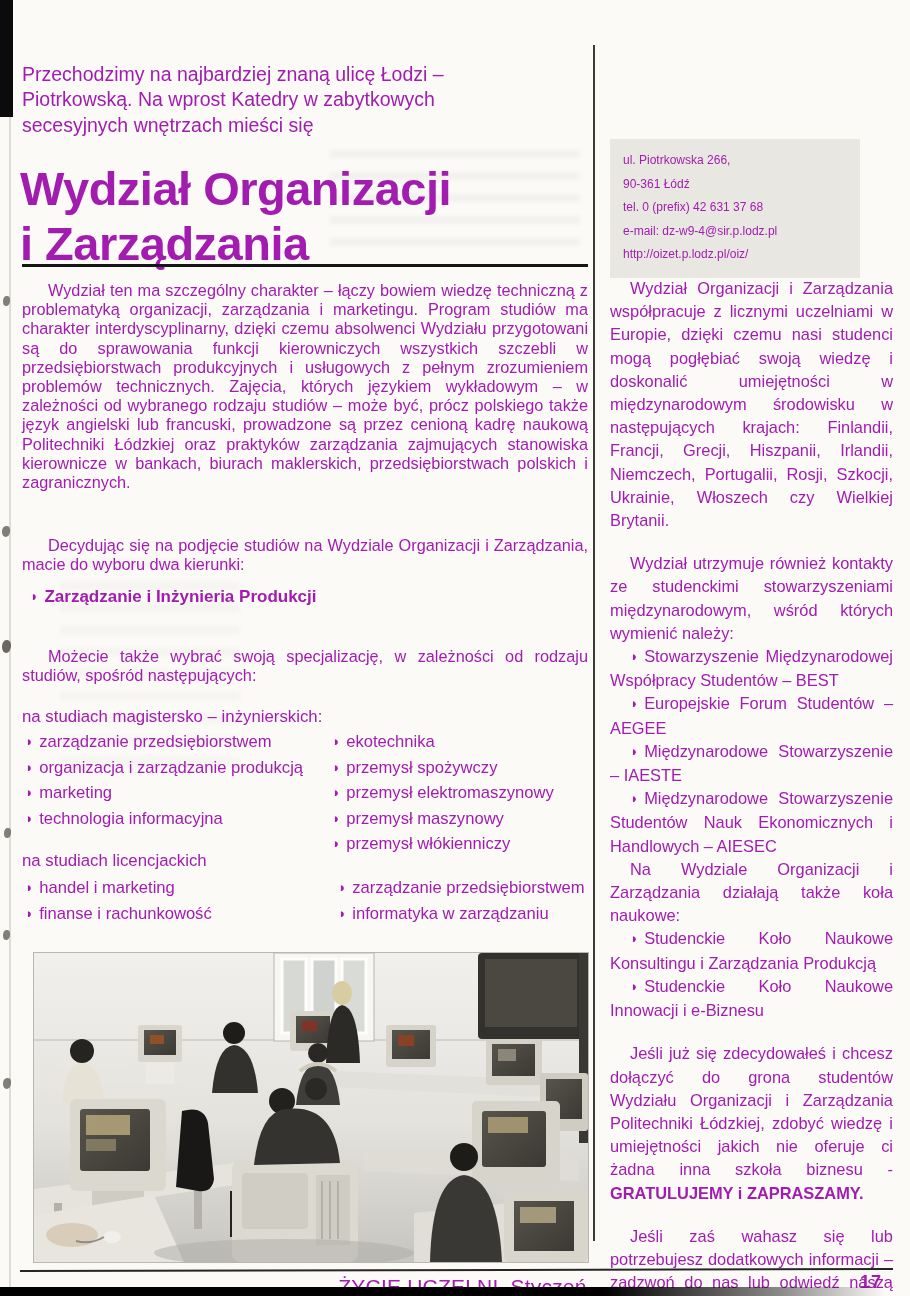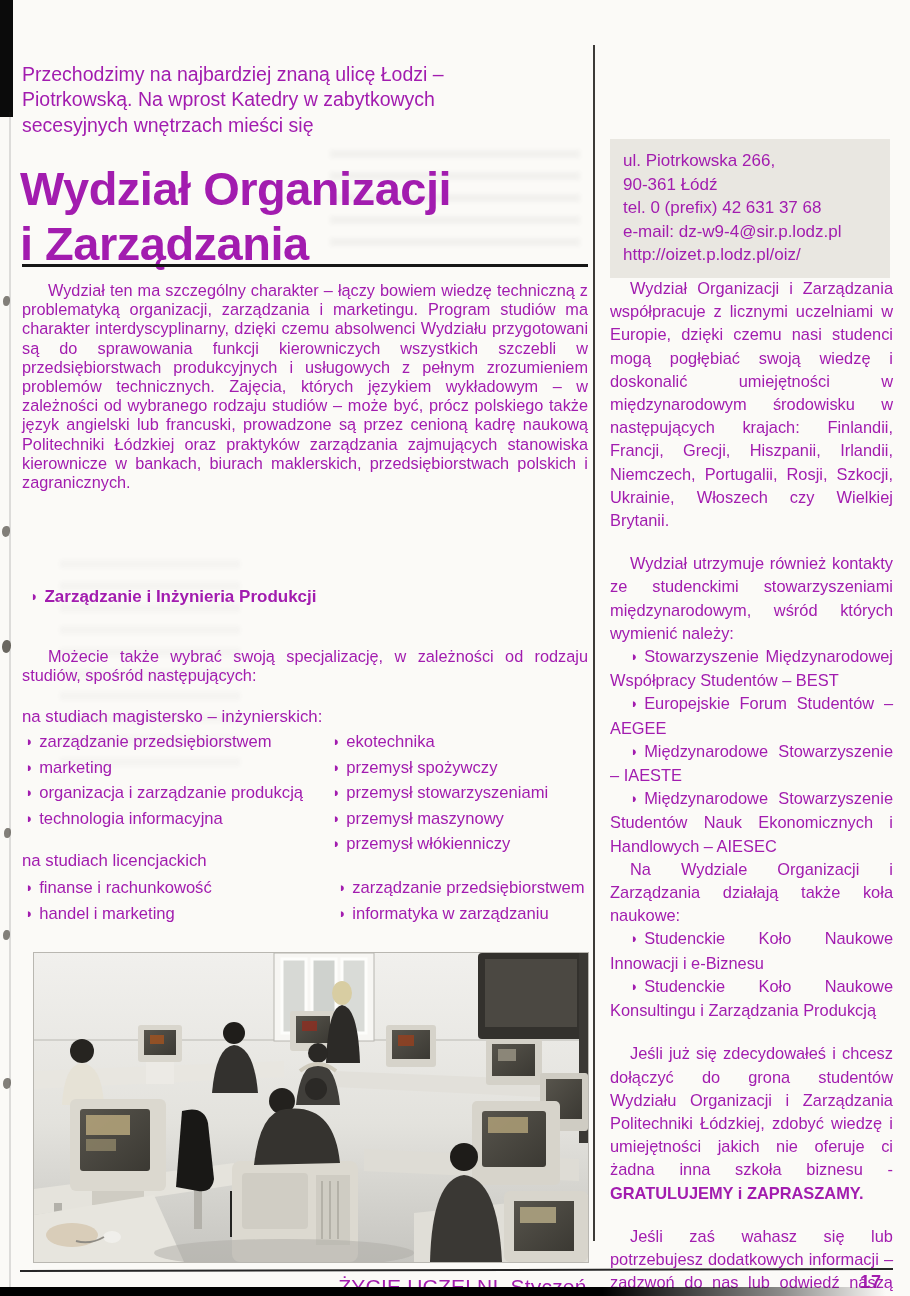--- a/index.html
+++ b/index.html
@@ -33,21 +33,21 @@
   .mgr-left{left:25px;top:730px;width:300px;}
   .mgr-right{left:332px;top:730px;width:256px;}
   .lic-left{left:25px;top:876px;width:290px;}
   .lic-right{left:338px;top:876px;width:250px;}
   .blt{font-size:.82em;margin-right:6px;position:relative;top:-1px;}
   
   .photo-wrap{position:absolute;left:34px;top:953px;width:554px;height:309px;outline:1px solid #b9b7b1;background:#ddd;}
   .photo-wrap svg{display:block;width:100%;height:100%;}
   
   .col-divider{position:absolute;left:593px;top:45px;width:2px;height:1196px;background:#3c3a38;}
-  .contact-box{position:absolute;left:610px;top:139px;width:280px;box-sizing:border-box;background:#e9e7e1;padding:10px 20px 11px 13px;font-size:17px;line-height:23.5px;}
+  .contact-box{position:absolute;left:610px;top:139px;width:250px;box-sizing:border-box;background:#e9e7e1;padding:10px 20px 11px 13px;font-size:12px;line-height:23.5px;}
   .sidebar{position:absolute;left:610px;top:277px;width:283px;font-size:16.4px;line-height:23.2px;}
   .sidebar p{margin:0;text-align:justify;text-indent:20px;}
   .sidebar .gap{margin-top:20px;}
   .sb-bold{font-weight:700;}
   
   .footer-rule{position:absolute;left:20px;top:1269px;width:873px;height:2px;background:#262626;transform:rotate(-.12deg);}
   .footer-title{position:absolute;left:320px;top:1275px;width:285px;text-align:center;font-size:21px;letter-spacing:.2px;}
   .page-number{position:absolute;left:860px;top:1272px;font-size:18px;font-weight:700;letter-spacing:1px;text-align:center;}
   .bottom-bar{position:absolute;left:0;top:1287px;width:886px;height:9px;
     background:linear-gradient(to right,#000 0%,#000 68%,rgba(0,0,0,.45) 88%,rgba(0,0,0,0) 100%);}
@@ -69,46 +69,47 @@
   <div class="smudge" style="left:60px;top:560px;width:180px;height:220px;opacity:.035;"></div>
 
   <p class="intro">Przechodzimy na najbardziej znaną ulicę Łodzi – Piotrkowską. Na wprost Katedry w zabytkowych secesyjnych wnętrzach mieści się</p>
 
   <h1 class="page-title"><span>Wydział Organizacji</span><br>
   <span>i Zarządzania</span></h1>
 
   <div class="title-rule"></div>
 
   <p class="body-par p1">Wydział ten ma szczególny charakter – łączy bowiem wiedzę techniczną z problematyką organizacji, zarządzania i marketingu. Program studiów ma charakter interdyscyplinarny, dzięki czemu absolwenci Wydziału przygotowani są do sprawowania funkcji kierowniczych wszystkich szczebli w przedsiębiorstwach produkcyjnych i usługowych z pełnym zrozumieniem problemów technicznych. Zajęcia, których językiem wykładowym – w zależności od wybranego rodzaju studiów – może być, prócz polskiego także język angielski lub francuski, prowadzone są przez cenioną kadrę naukową Politechniki Łódzkiej oraz praktyków zarządzania zajmujących stanowiska kierownicze w bankach, biurach maklerskich, przedsiębiorstwach polskich i zagranicznych.</p>
+  <p class="body-par p2">Decydując się na podjęcie studiów na Wydziale Organizacji i Zarządzania, macie do wyboru dwa kierunki:</p>
 
   <div class="kierunki">
     <div class="krow"><span class="blt">◗</span><span>Zarządzanie i Inżynieria Produkcji</span></div>
   </div>
 
   <p class="body-par p3">Możecie także wybrać swoją specjalizację, w zależności od rodzaju studiów, spośród następujących:</p>
 
   <p class="spec-header h-mgr">na studiach magistersko – inżynierskich:</p>
   <ul class="spec-list mgr-left">
     <li><span class="blt">◗</span><span>zarządzanie przedsiębiorstwem</span></li>
+    <li><span class="blt">◗</span><span>organizacja i zarządzanie produkcją</span></li>
     <li><span class="blt">◗</span><span>marketing</span></li>
-    <li><span class="blt">◗</span><span>organizacja i zarządzanie produkcją</span></li>
     <li><span class="blt">◗</span><span>technologia informacyjna</span></li>
   </ul>
   <ul class="spec-list mgr-right">
     <li><span class="blt">◗</span><span>ekotechnika</span></li>
     <li><span class="blt">◗</span><span>przemysł spożywczy</span></li>
-    <li><span class="blt">◗</span><span>przemysł stowarzyszeniami</span></li>
+    <li><span class="blt">◗</span><span>przemysł elektromaszynowy</span></li>
     <li><span class="blt">◗</span><span>przemysł maszynowy</span></li>
     <li><span class="blt">◗</span><span>przemysł włókienniczy</span></li>
   </ul>
 
   <p class="spec-header h-lic">na studiach licencjackich</p>
   <ul class="spec-list lic-left">
+    <li><span class="blt">◗</span><span>handel i marketing</span></li>
     <li><span class="blt">◗</span><span>finanse i rachunkowość</span></li>
-    <li><span class="blt">◗</span><span>handel i marketing</span></li>
   </ul>
   <ul class="spec-list lic-right">
     <li><span class="blt">◗</span><span>zarządzanie przedsiębiorstwem</span></li>
     <li><span class="blt">◗</span><span>informatyka w zarządzaniu</span></li>
   </ul>
 
   <div class="photo-wrap">
     <svg viewBox="0 0 554 309" preserveAspectRatio="none">
       <defs>
         <linearGradient id="roomBg" x1="0" y1="0" x2="0" y2="1">
@@ -254,22 +255,22 @@
   </div>
 
   <div class="sidebar">
     <p>Wydział Organizacji i Zarządzania współpracuje z licznymi uczelniami w Europie, dzięki czemu nasi studenci mogą pogłębiać swoją wiedzę i doskonalić umiejętności w międzynarodowym środowisku w następujących krajach: Finlandii, Francji, Grecji, Hiszpanii, Irlandii, Niemczech, Portugalii, Rosji, Szkocji, Ukrainie, Włoszech czy Wielkiej Brytanii.</p>
     <p class="gap">Wydział utrzymuje również kontakty ze studenckimi stowarzyszeniami międzynarodowym, wśród których wymienić należy:</p>
     <p><span class="blt">◗</span><span>Stowarzyszenie Międzynarodowej Współpracy Studentów – BEST</span></p>
     <p><span class="blt">◗</span><span>Europejskie Forum Studentów – AEGEE</span></p>
     <p><span class="blt">◗</span><span>Międzynarodowe Stowarzyszenie – IAESTE</span></p>
     <p><span class="blt">◗</span><span>Międzynarodowe Stowarzyszenie Studentów Nauk Ekonomicznych i Handlowych – AIESEC</span></p>
     <p>Na Wydziale Organizacji i Zarządzania działają także koła naukowe:</p>
+    <p><span class="blt">◗</span><span>Studenckie Koło Naukowe Konsultingu i Zarządzania Produkcją</span></p>
     <p><span class="blt">◗</span><span>Studenckie Koło Naukowe Innowacji i e-Biznesu</span></p>
-    <p><span class="blt">◗</span><span>Studenckie Koło Naukowe Konsultingu i Zarządzania Produkcją</span></p>
     <p class="gap"><span>Jeśli już się zdecydowałeś i chcesz dołączyć do grona studentów Wydziału Organizacji i Zarządzania Politechniki Łódzkiej, zdobyć wiedzę i umiejętności jakich nie oferuje ci żadna inna szkoła biznesu - </span><span class="sb-bold">GRATULUJEMY i ZAPRASZAMY.</span></p>
     <p class="gap">Jeśli zaś wahasz się lub potrzebujesz dodatkowych informacji – zadzwoń do nas lub odwiedź naszą stronę internetową.</p>
   </div>
 
   <div class="footer-rule"></div>
   <div class="footer-title">ŻYCIE UCZELNI,  Styczeń 2002</div>
   <div class="page-number">17</div>
   <div class="bottom-bar"></div>
 
 </div>

